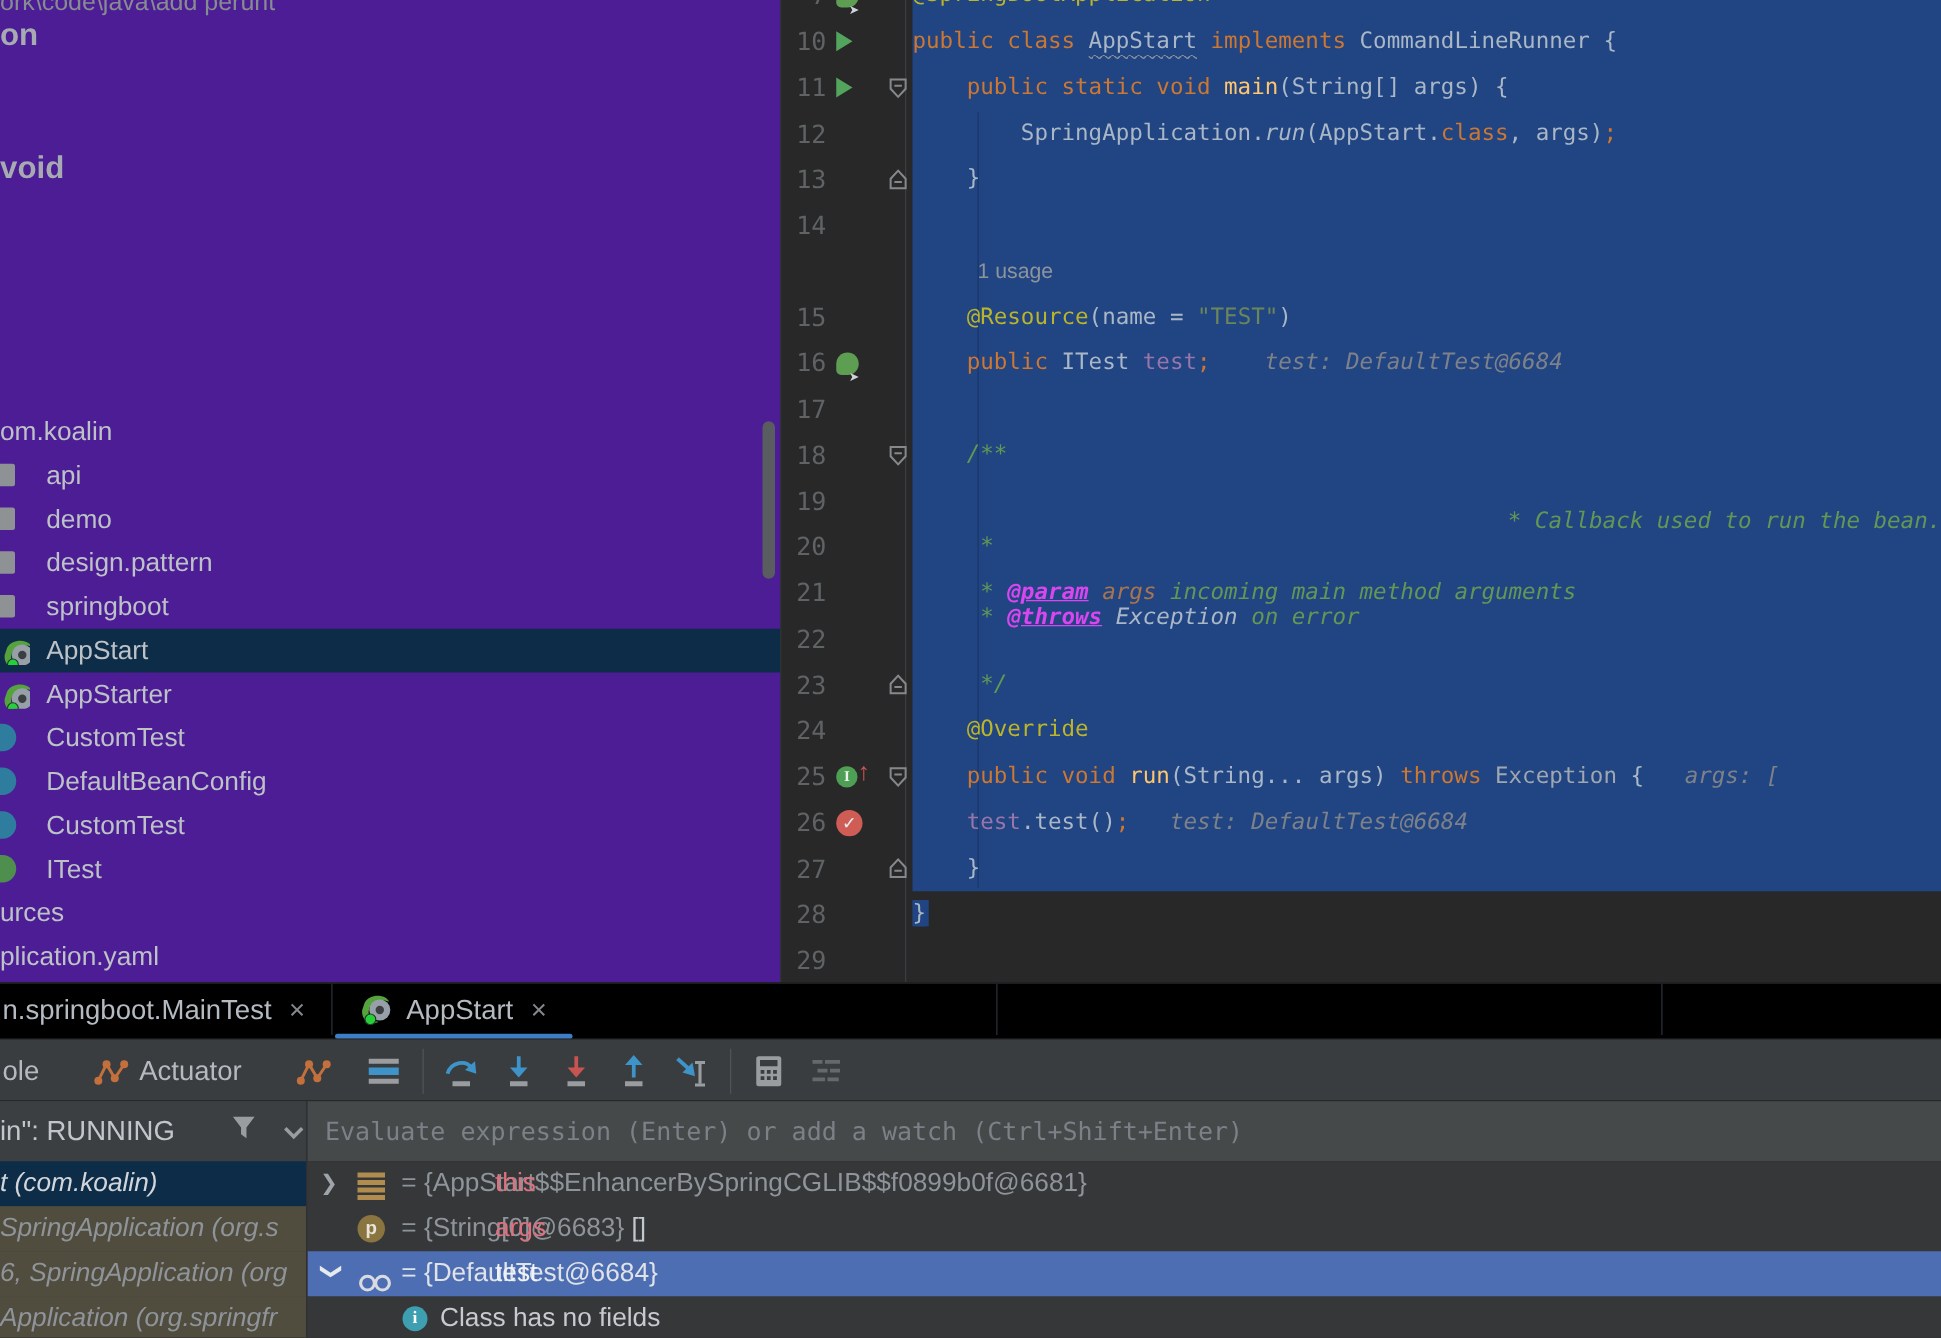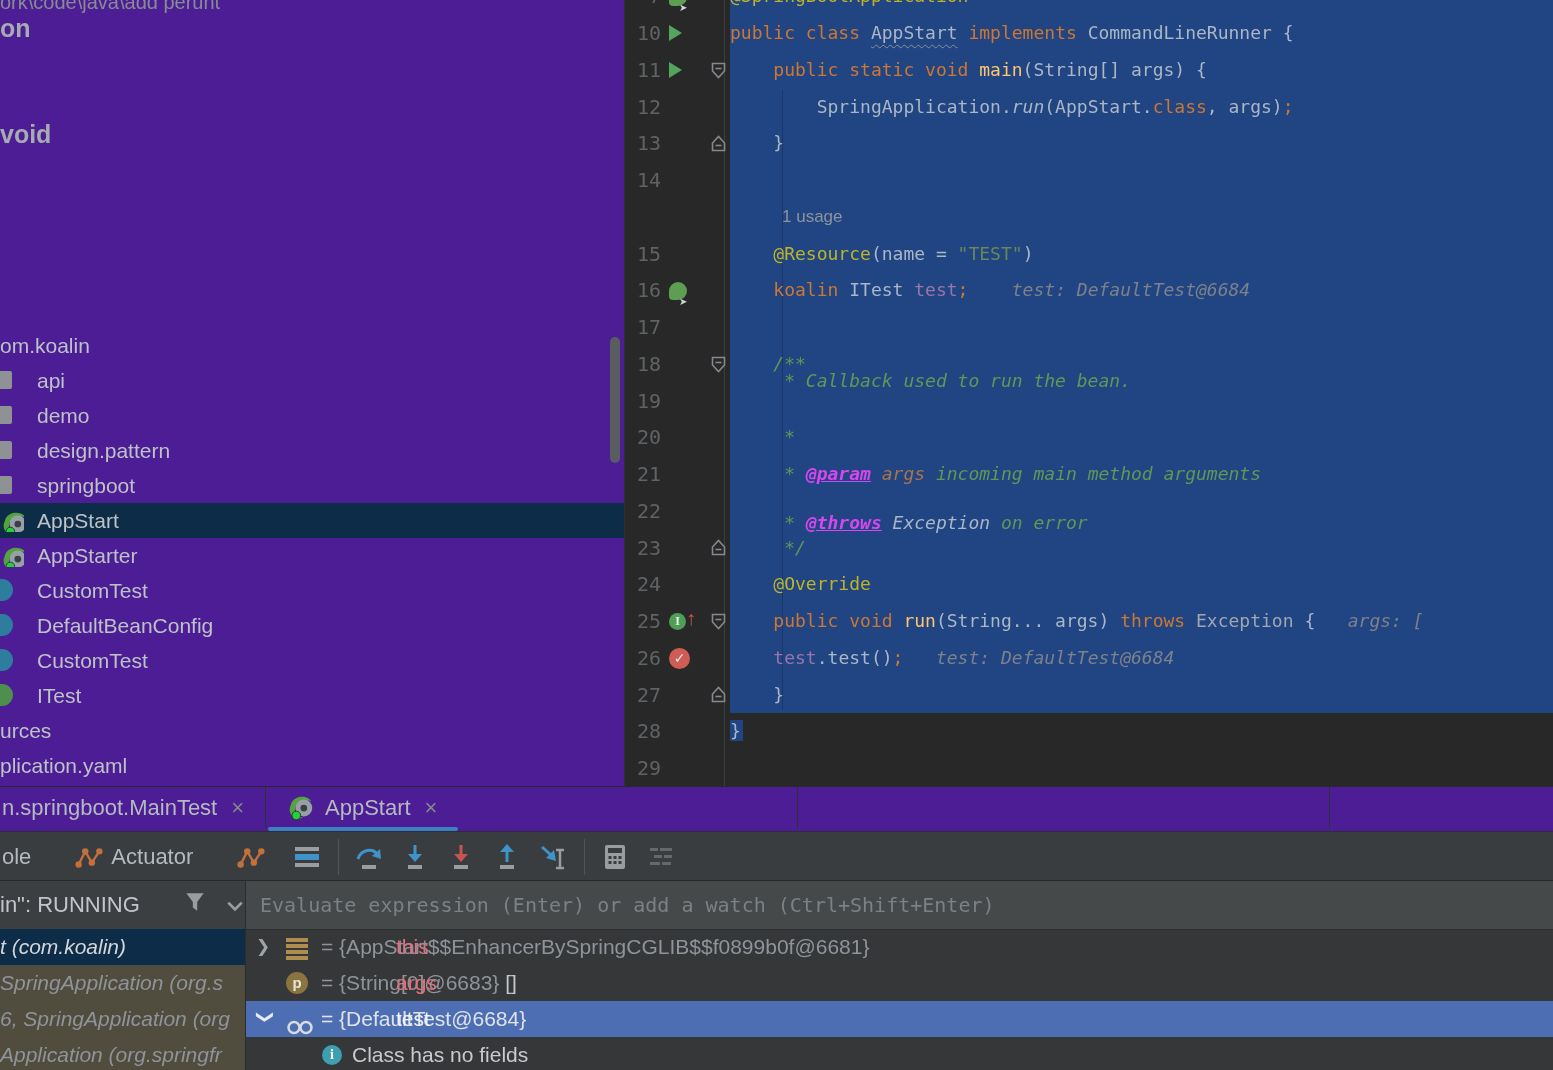--- a/index.html
+++ b/index.html
@@ -45,21 +45,21 @@
   .usage-row{font-family:"Liberation Sans",sans-serif;font-size:17px;color:#8d949c;padding-left:52px;}
   .tok-kw{color:#cc7832;} .tok-ann{color:#bbb529;} .tok-str{color:#6a8759;} .tok-plain{color:#a9b7c6;}
   .tok-decl{color:#ffc66d;} .tok-mcall{color:#a9b7c6;font-style:italic;} .tok-field{color:#9876aa;}
   .tok-semi{color:#cc7832;} .tok-cmt{color:#629755;font-style:italic;}
   .tok-tag{color:#d946ef;font-style:italic;font-weight:bold;text-decoration:underline;}
   .tok-cparam{color:#a8754f;font-style:italic;} .tok-ctype{color:#a9b7c6;font-style:italic;}
   .tok-gray{color:#9fa7b0;} .tok-hint{color:#7d828a;font-style:italic;}
   .tok-err{color:#a9b7c6;text-decoration:underline;text-decoration-style:wavy;text-decoration-color:#87929b;text-underline-offset:5px;text-decoration-thickness:1px;}
   .chip{background:#214483;box-shadow:2px 0 0 #214483, -1px 0 0 #214483;}
   
-  #tab-strip{position:absolute;left:0;top:786px;width:1553px;height:45px;background:#4c1d95;border-top:1px solid #26292b;}
+  #tab-strip{position:absolute;left:0;top:786px;width:1553px;height:45px;background:#000000;border-top:1px solid #26292b;}
   .tabdiv{position:absolute;top:0;width:1px;height:41px;background:#2b3038;}
   .tab{position:absolute;top:0;height:41px;display:flex;align-items:center;font-size:22px;color:#b5bac1;white-space:nowrap;}
   #tab-1{left:0;width:265px;padding-left:2px;}
   #tab-2{left:266px;width:192px;}
   .tab-close{color:#85898d;font-size:22px;margin-left:14px;}
   #tab2-icon{margin-left:20px;margin-right:9px;width:30px;height:32px;display:inline-block;}
   #active-tab-underline{position:absolute;left:268px;top:40px;width:190px;height:4px;background:#3d7ec6;border-radius:2px;}
   
   #toolbar{position:absolute;left:0;top:831px;width:1553px;height:49px;background:#3a3d3f;border-top:1px solid #2c2f31;
            display:flex;align-items:center;font-size:22px;color:#b5bac1;}
@@ -309,27 +309,27 @@
       </div>
     <div id="code-rows">
         <div class="c-row" style="top: -21.75px;"><span class="tok-ann">@SpringBootApplication</span></div>
         <div class="c-row" style="top: 15px;"><span class="tok-kw">public class </span><span class="tok-err">AppStart</span><span class="tok-plain"> </span><span class="tok-kw">implements</span><span class="tok-plain"> CommandLineRunner {</span></div>
         <div class="c-row" style="top: 51.75px;"><span class="tok-kw">    public static void </span><span class="tok-decl">main</span><span class="tok-plain">(String[] args) {</span></div>
         <div class="c-row" style="top: 88.5px;"><span class="tok-plain">        SpringApplication.</span><span class="tok-mcall">run</span><span class="tok-plain">(AppStart.</span><span class="tok-kw">class</span><span class="tok-plain">, args)</span><span class="tok-semi">;</span></div>
         <div class="c-row" style="top: 125.25px;"><span class="tok-plain">    }</span></div>
         <div class="c-row" style="top: 162px;"></div>
         <div class="c-row usage-row" style="top: 198.75px;">1 usage</div>
         <div class="c-row" style="top: 235.5px;"><span class="tok-ann">    @Resource</span><span class="tok-plain">(name = </span><span class="tok-str">"TEST"</span><span class="tok-plain">)</span></div>
-        <div class="c-row" style="top: 272.25px;"><span class="tok-kw">    koalin</span><span class="tok-plain"> ITest </span><span class="tok-field">test</span><span class="tok-semi">;</span><span class="tok-hint">    test: DefaultTest@6684</span></div>
+        <div class="c-row" style="top: 272.25px;"><span class="tok-kw">    public</span><span class="tok-plain"> ITest </span><span class="tok-field">test</span><span class="tok-semi">;</span><span class="tok-hint">    test: DefaultTest@6684</span></div>
         <div class="c-row" style="top: 309px;"></div>
         <div class="c-row" style="top: 345.75px;"><span class="tok-cmt">    /**</span></div>
-        <div class="c-row" style="top: 363px;"><span class="tok-cmt">     * Callback used to run the bean.</span></div>
+        <div class="c-row" style="top: 399px; text-align: right;"><span class="tok-cmt">     * Callback used to run the bean.</span></div>
         <div class="c-row" style="top: 419.25px;"><span class="tok-cmt">     *</span></div>
         <div class="c-row" style="top: 456px;"><span class="tok-cmt">     * </span><span class="tok-tag">@param</span><span class="tok-cmt"> </span><span class="tok-cparam">args</span><span class="tok-cmt"> incoming main method arguments</span></div>
-        <div class="c-row" style="top: 505px;"><span class="tok-cmt">     * </span><span class="tok-tag">@throws</span><span class="tok-cmt"> </span><span class="tok-ctype">Exception</span><span class="tok-cmt"> on error</span></div>
+        <div class="c-row" style="top: 476px;"><span class="tok-cmt">     * </span><span class="tok-tag">@throws</span><span class="tok-cmt"> </span><span class="tok-ctype">Exception</span><span class="tok-cmt"> on error</span></div>
         <div class="c-row" style="top: 529.5px;"><span class="tok-cmt">     */</span></div>
         <div class="c-row" style="top: 566.25px;"><span class="tok-ann">    @Override</span></div>
         <div class="c-row" style="top: 603px;"><span class="tok-kw">    public void </span><span class="tok-decl">run</span><span class="tok-plain">(String... args) </span><span class="tok-kw">throws</span><span class="tok-gray"> Exception</span><span class="tok-plain"> {</span><span class="tok-hint">   args: [</span></div>
         <div class="c-row" style="top: 639.75px;"><span class="tok-field">    test</span><span class="tok-plain">.</span><span class="tok-plain">test</span><span class="tok-plain">()</span><span class="tok-semi">;</span><span class="tok-hint">   test: DefaultTest@6684</span></div>
         <div class="c-row" style="top: 676.5px;"><span class="tok-plain">    }</span></div>
         <div class="c-row" style="top: 713.25px;"><span class="tok-plain chip">}</span></div>
         <div class="c-row" style="top: 750px;"></div>
       </div>
   </div>
 

